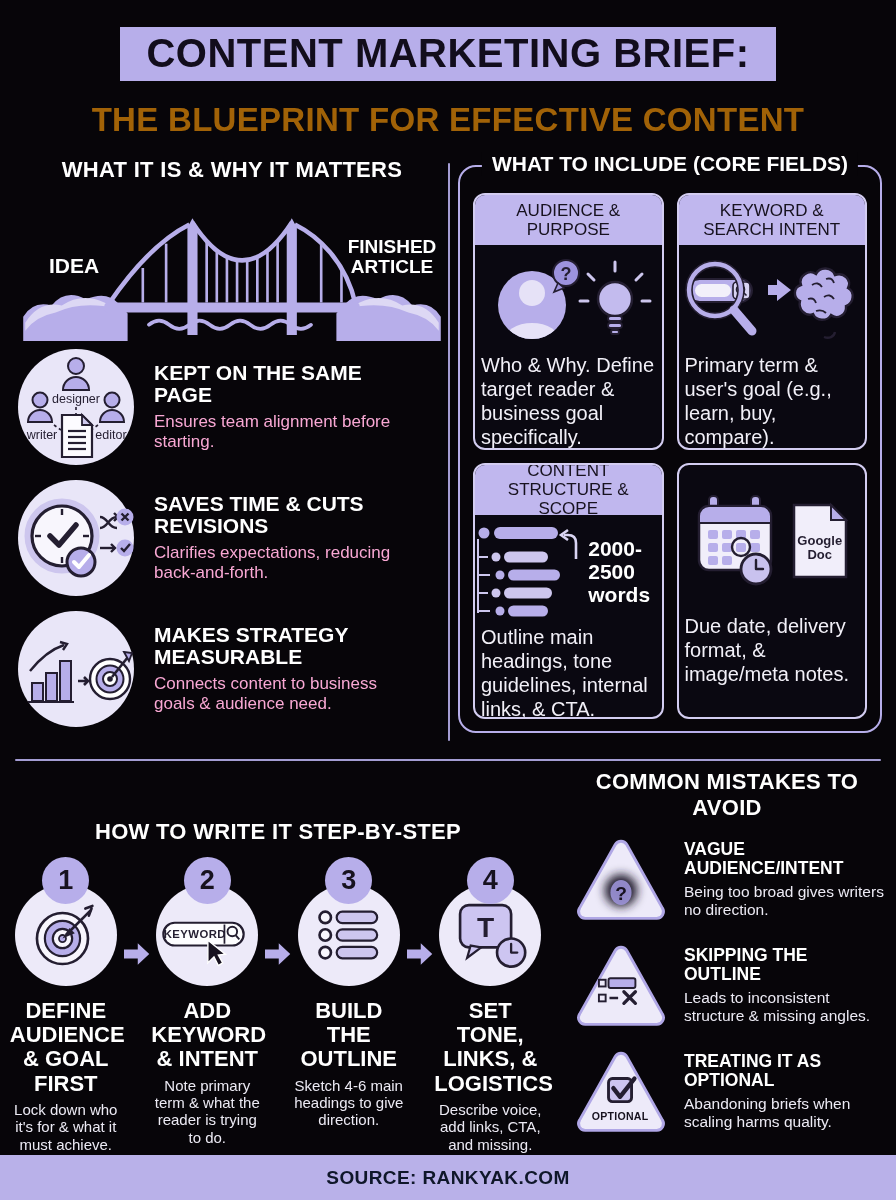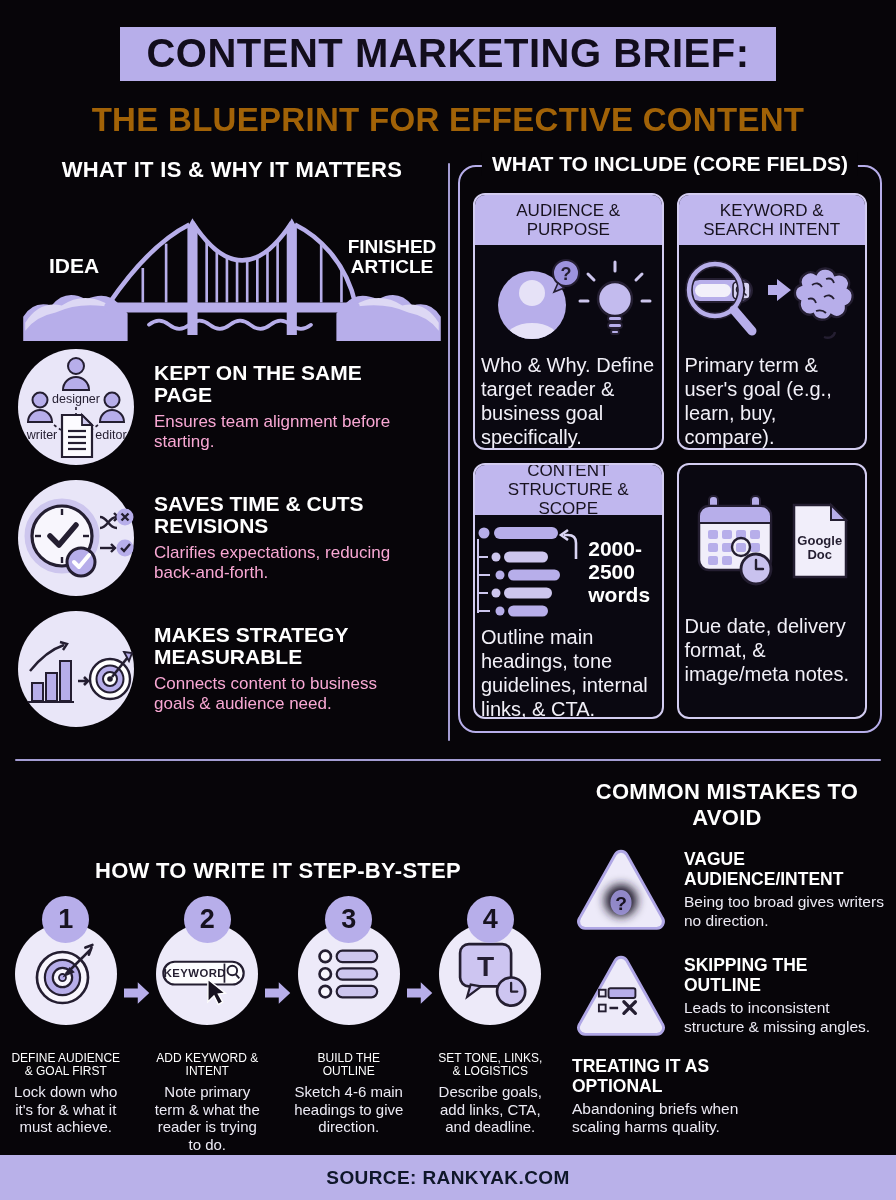--- a/index.html
+++ b/index.html
@@ -70,21 +70,21 @@
   .steps-col{width:540px;flex:none;}
   .vdiv.bot-div{margin:22px 2px 6px 2px;}
   .mist-col{flex:1;min-width:0;padding-left:12px;}
   .steps-row{display:flex;justify-content:center;align-items:flex-start;margin-top:12px;}
   .step{width:116px;display:flex;flex-direction:column;align-items:center;}
   .badge{width:47px;height:47px;border-radius:50%;background:var(--lav);color:#17121f;
     font-size:27px;font-weight:800;display:flex;align-items:center;justify-content:center;
     z-index:2;margin-bottom:-20px;}
   .step-circle{width:102px;height:102px;border-radius:50%;background:#edeaf9;
     display:flex;align-items:center;justify-content:center;}
-  .step-title{margin-top:27px;font-size:12px;font-weight:400;text-align:center;line-height:1.1;color:#fff;max-width:112px;}
+  .step-title{margin-top:13px;font-size:22px;font-weight:700;text-align:center;line-height:1.1;color:#fff;max-width:112px;}
   .step-desc{margin-top:5px;font-size:15px;line-height:1.16;text-align:center;color:#eceaf4;max-width:116px;}
   .step-arrow{margin-top:82px;flex:none;}
   
   .mistake{display:flex;align-items:center;gap:14px;margin:14px 0 16px 6px;}
   .tri-wrap{flex:none;width:98px;display:flex;justify-content:center;}
   .mist-text h3{margin:0 0 4px;font-size:17.5px;font-weight:800;line-height:1.1;color:#fff;max-width:235px;}
   .mist-text h3.w-narrow{max-width:172px;}
   .mist-text p{margin:0;font-size:15.5px;line-height:1.2;color:#eceaf4;max-width:215px;}
   
   .footer{position:absolute;left:0;right:0;bottom:0;height:45px;background:#b9b1e9;
@@ -466,21 +466,21 @@
           <div class="step-circle">
             <svg width="88" height="88" viewBox="0 0 100 100">
               <rect x="16" y="16" width="58" height="48" rx="10" fill="#cdc5f1" stroke="#241e31" stroke-width="3"></rect>
               <path d="M28,62 l-4,14 l16,-12 z" fill="#cdc5f1" stroke="#241e31" stroke-width="2.5"></path>
               <text x="45" y="52" font-size="32" font-weight="bold" fill="#241e31" text-anchor="middle" font-family="Liberation Serif, serif">T</text>
               <circle cx="74" cy="70" r="16" fill="#cdc5f1" stroke="#241e31" stroke-width="3"></circle>
               <path d="M74,70 V60 M74,70 h7" stroke="#241e31" stroke-width="2.6" fill="none" stroke-linecap="round"></path>
             </svg>
           </div>
           <div class="step-title">SET TONE, LINKS, &amp; LOGISTICS</div>
-          <div class="step-desc">Describe goals, add links, CTA, and deadline.</div>
+          <div class="step-desc">Describe voice, add links, CTA, and missing.</div>
         </div>
 
       </div>
     </div>
 
     <div class="vdiv bot-div"></div>
 
     <div class="mist-col">
       <div class="sec-title">COMMON MISTAKES TO AVOID</div>
 
@@ -515,20 +515,28 @@
             <path d="M53,52 l12,12 M65,52 l-12,12" stroke="#241e31" stroke-width="3.4" stroke-linecap="round"></path>
           </svg>
         </div>
         <div class="mist-text">
           <h3>SKIPPING THE OUTLINE</h3>
           <p>Leads to inconsistent structure &amp; missing angles.</p>
         </div>
       </div>
 
       <div class="mistake">
+        <div class="tri-wrap">
+          <svg width="96" height="90" viewBox="0 0 100 92">
+            <path d="M44,9 a7,7 0 0 1 12,0 L93,75 a7,7 0 0 1 -6,11 H13 a7,7 0 0 1 -6,-11 Z" fill="#edeaf9" stroke="#b0a7e6" stroke-width="3"></path>
+            <rect x="37" y="32" width="24" height="24" rx="4" fill="#cdc5f0" stroke="#241e31" stroke-width="3"></rect>
+            <path d="M42,42 l7,9 l15,-19" stroke="#241e31" stroke-width="4.5" fill="none" stroke-linecap="round" stroke-linejoin="round"></path>
+            <text x="49" y="75" font-size="11" font-weight="bold" fill="#17121f" text-anchor="middle" letter-spacing="0.3">OPTIONAL</text>
+          </svg>
+        </div>
         <div class="mist-text">
           <h3 class="w-narrow">TREATING IT AS OPTIONAL</h3>
           <p>Abandoning briefs when scaling harms quality.</p>
         </div>
       </div>
 
     </div>
   </div>
 
   <div class="footer">

